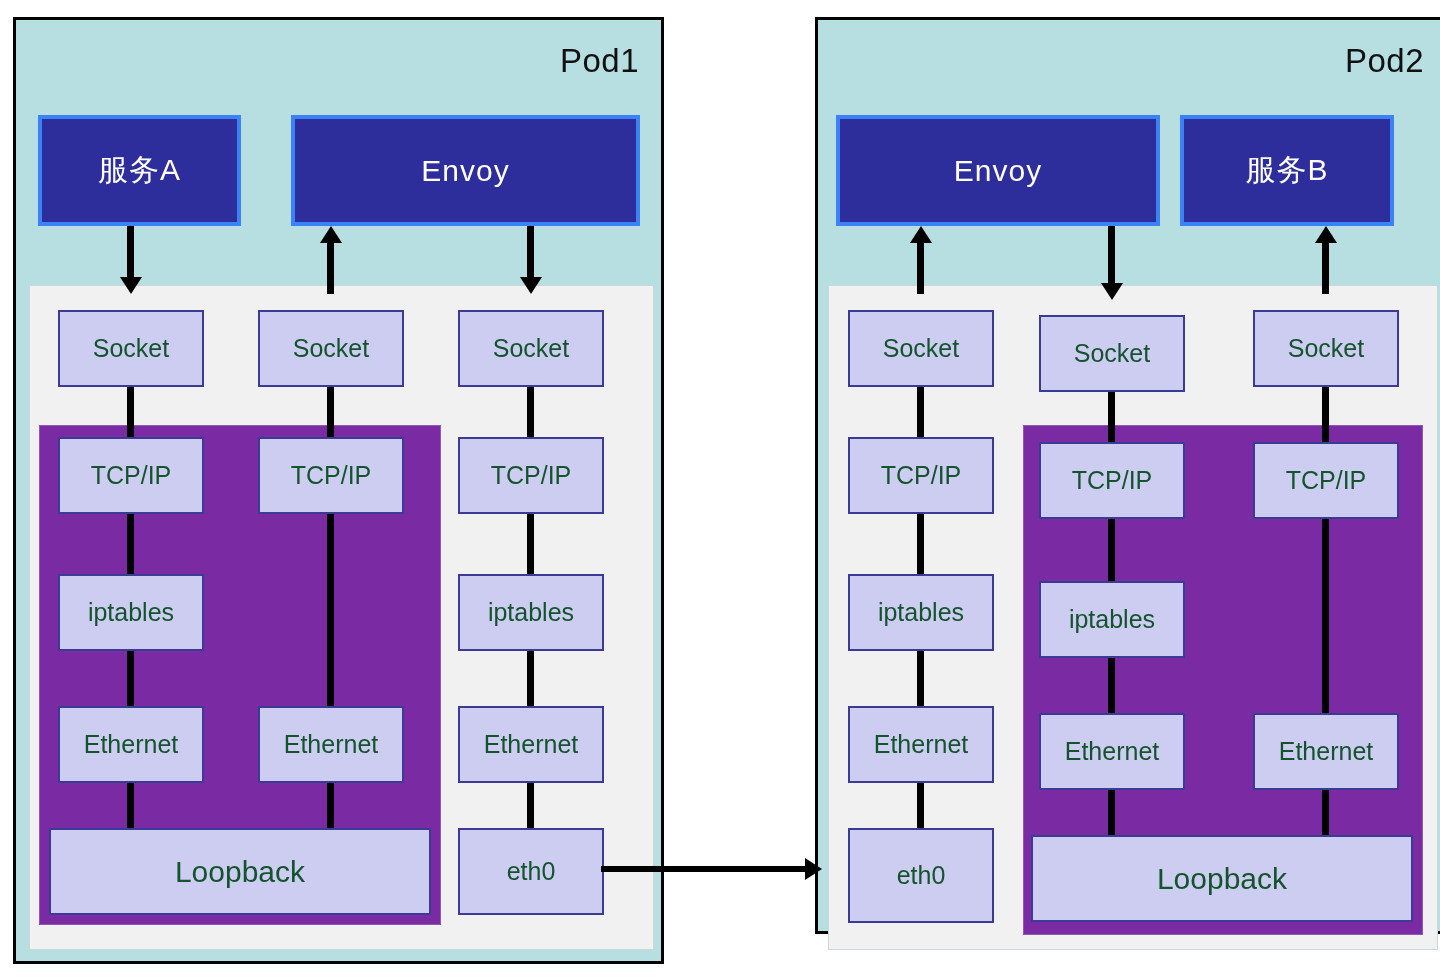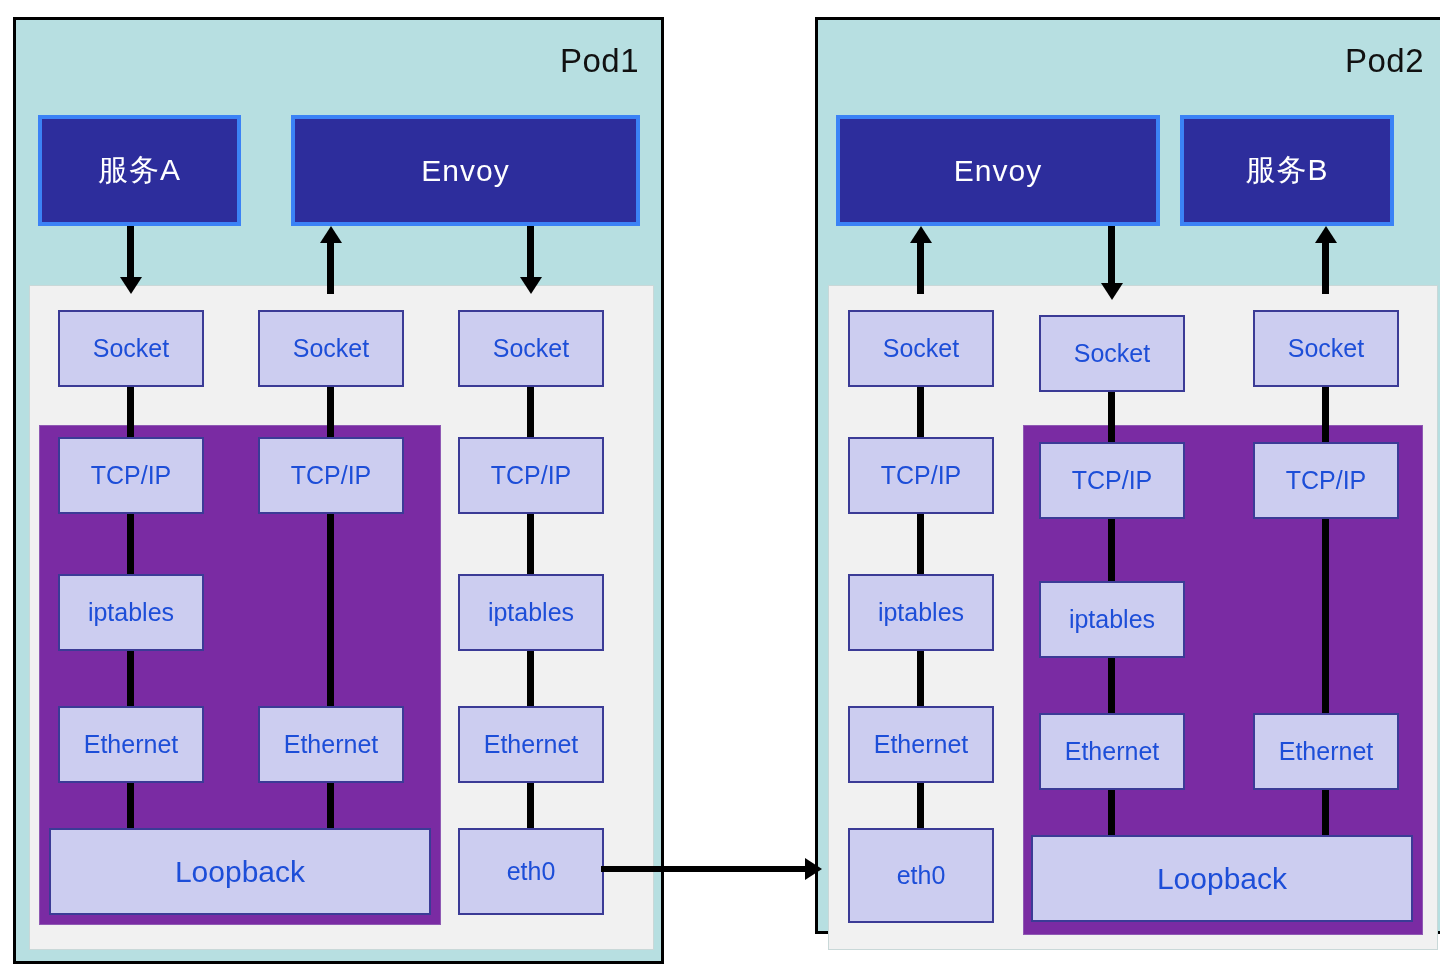--- a/index.html
+++ b/index.html
@@ -12,21 +12,21 @@
 
   .app-box{position:absolute;background:#2d2d9c;border:4px solid #3b82f6;box-sizing:border-box;
            color:#ffffff;display:flex;align-items:center;justify-content:center;
            font-size:30px;letter-spacing:1px;}
 
   .panel{position:absolute;background:#f1f1f1;border:1px solid #c9d8d8;box-sizing:border-box;}
 
   .purple{position:absolute;background:#7a2ba3;border:1px solid #8f59b3;box-sizing:border-box;}
 
   .sbox{position:absolute;background:#cccdf0;border:2px solid #3b3b96;box-sizing:border-box;
-        display:flex;align-items:center;justify-content:center;color:#1d4ed8;font-size:25px;}
+        display:flex;align-items:center;justify-content:center;color:#14532d;font-size:25px;}
 
   .conn{position:absolute;background:#000000;width:7px;}
 
   .arrow-v{position:absolute;width:7px;background:#000000;}
   .arrow-v::after{content:"";position:absolute;left:50%;transform:translateX(-50%);
                   border-left:11px solid transparent;border-right:11px solid transparent;}
   .arrow-v.down::after{bottom:-16px;border-top:17px solid #000000;}
   .arrow-v.up::after{top:-16px;border-bottom:17px solid #000000;}
 
   .arrow-h{position:absolute;height:6px;background:#000000;}

